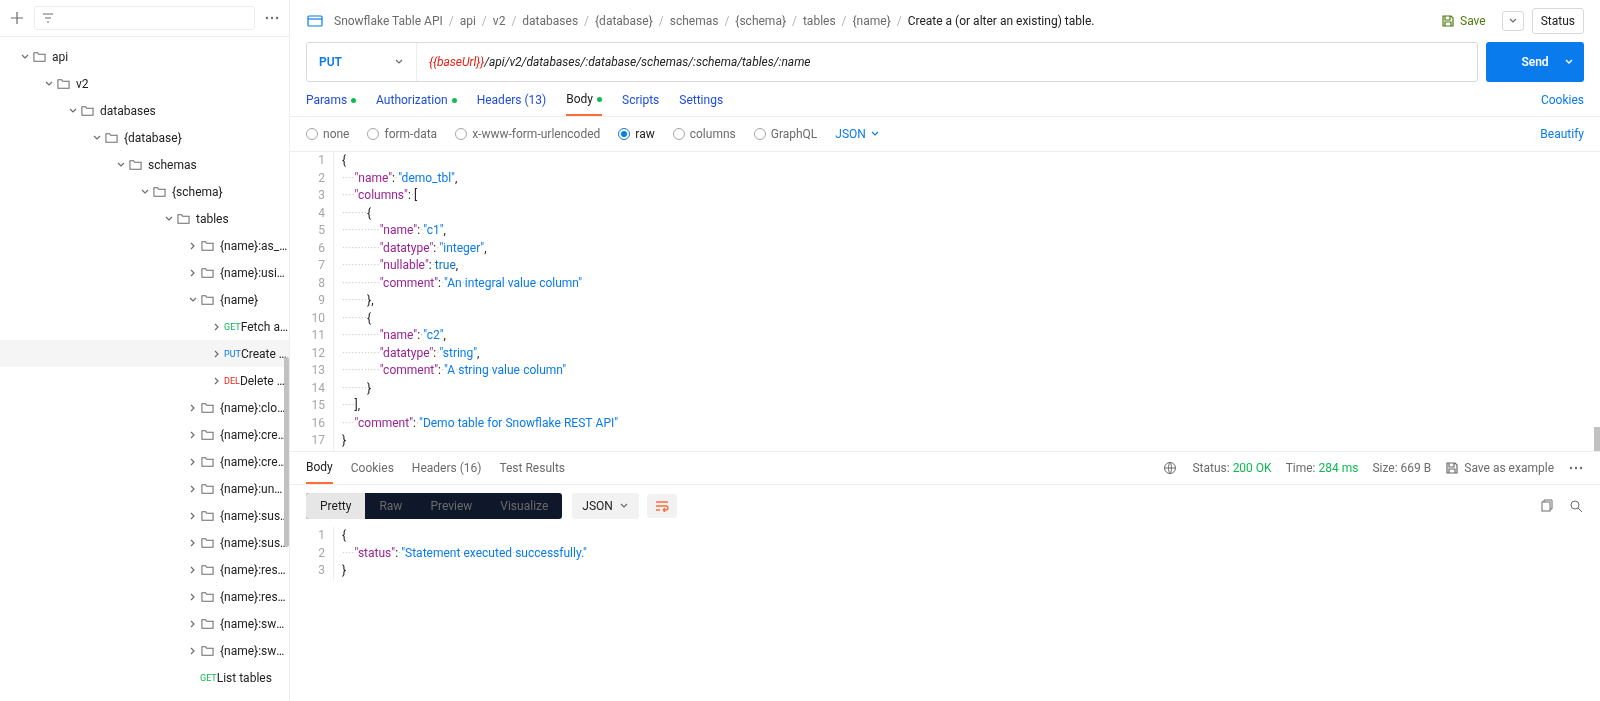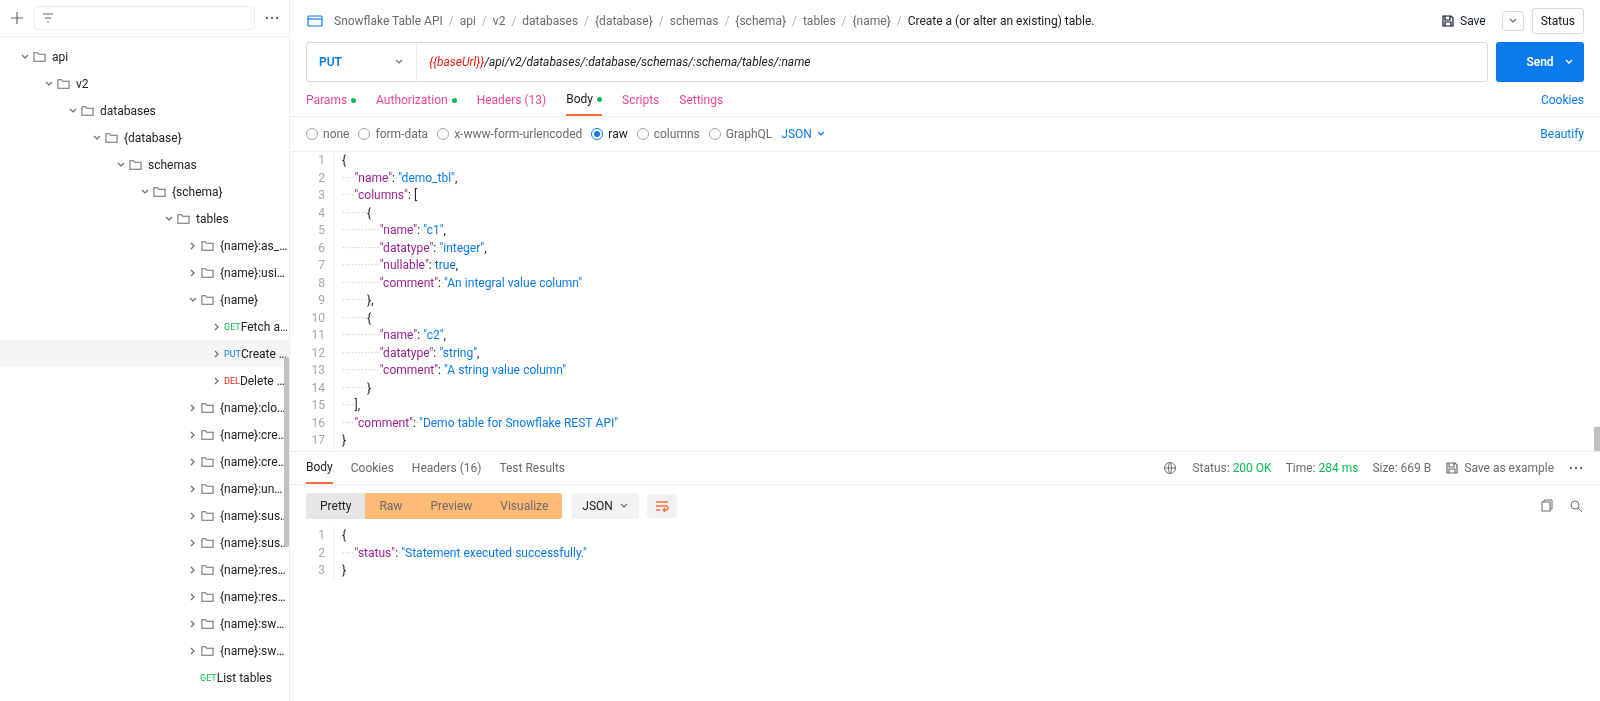--- a/index.html
+++ b/index.html
@@ -22,39 +22,39 @@
 .tree-label { overflow:hidden; text-overflow:ellipsis; }
 .scrollbar-hint { position:absolute; right:0; top:320px; width:5px; height:190px; background:#c1c1c1; border-radius:3px;}
 
 .main { flex:1; display:flex; flex-direction:column; overflow:hidden;}
 .topbar { display:flex; align-items:center; padding:8px 16px; gap:10px; }
 .api-icon { width:18px; height:18px; color:#097bed; display:flex; align-items:center; justify-content:center;}
 .breadcrumb { flex:1; display:flex; align-items:center; gap:6px; color:#6b6b6b; overflow:hidden; white-space:nowrap;}
 .breadcrumb .sep { color:#b6b6b6;}
 .breadcrumb .current { color:#212121;}
 .top-actions { display:flex; align-items:center; gap:8px;}
-.save-btn,.share-btn { display:flex; align-items:center; gap:5px; color:#0f172a; cursor:pointer; padding:5px 8px;}
+.save-btn,.share-btn { display:flex; align-items:center; gap:5px; color:#4d7c0f; cursor:pointer; padding:5px 8px;}
 .share-btn { border:1px solid #d9d9d9; border-radius:3px; color:#212121;}
 .save-chevron { border:1px solid #d9d9d9; border-radius:3px; padding:4px 5px; color:#6b6b6b; cursor:pointer;}
 
 .url-row { display:flex; padding:0 16px; gap:8px;}
 .url-box { flex:1; display:flex; border:1px solid #d9d9d9; border-radius:3px; height:40px;}
 .method-select { width:110px; display:flex; align-items:center; justify-content:space-between; padding:0 12px; color:#097bed; font-weight:600; cursor:pointer; border-right:1px solid #ededed;}
 .url-input { flex:1; display:flex; align-items:center; padding:0 12px; font-size:12px; font-family:Menlo,Consolas,monospace;font-style:italic;}
 .url-var { color:#eb2013;}
-.send-btn { width:88px; background:#097bed; color:#fff; border-radius:3px; display:flex; align-items:center; justify-content:center; gap:12px; cursor:pointer; font-weight:600; position:relative;}
+.send-btn { width:98px; background:#097bed; color:#fff; border-radius:3px; display:flex; align-items:center; justify-content:center; gap:12px; cursor:pointer; font-weight:600; position:relative;}
 .send-chevron { position:absolute; right:10px;}
 
 .req-tabs { display:flex; align-items:center; padding:10px 16px 0; gap:20px; border-bottom:1px solid #ededed;}
-.req-tab { color:#ec4899; cursor:pointer; padding-bottom:8px; display:flex; align-items:center; gap:4px;}
+.req-tab { color:#1d4ed8; cursor:pointer; padding-bottom:8px; display:flex; align-items:center; gap:4px;}
 .req-tab.active { color:#212121; border-bottom:2px solid #ff6c37;}
 .dot { width:5px; height:5px; border-radius:50%; background:#0cbb52; display:inline-block;}
 .cookies-link { margin-left:auto; color:#097bed; cursor:pointer; padding-bottom:8px;}
 
-.body-format { display:flex; align-items:flex-start; padding:10px 16px; gap:9px; border-bottom:1px solid #ededed;}
+.body-format { display:flex; align-items:flex-start; padding:10px 16px; gap:18px; border-bottom:1px solid #ededed;}
 .radio-opt { display:flex; align-items:center; gap:5px; color:#6b6b6b; cursor:pointer;}
 .radio { width:12px; height:12px; border:1px solid #a6a6a6; border-radius:50%; display:inline-block;}
 .radio.checked { border-color:#097bed; display:flex; align-items:center; justify-content:center;}
 .radio.checked::after { content:""; width:6px; height:6px; background:#097bed; border-radius:50%;}
 .json-select { color:#097bed; cursor:pointer; display:flex; align-items:center; gap:4px;}
 .beautify-link { margin-left:auto; color:#097bed; cursor:pointer;}
 
 .editor { flex:0 0 auto; display:flex; font-family:Menlo,Consolas,monospace; font-size:12px; border-bottom:1px solid #ededed; position:relative; overflow:hidden;}
 .gutter { width:44px; border-right:1px solid #ededed; color:#a6a6a6; text-align:right; padding-right:8px; line-height:17.5px; user-select:none;}
 .code { padding-left:8px; line-height:17.5px; white-space:pre;}
@@ -67,21 +67,21 @@
 
 .resp-tabs { display:flex; align-items:center; padding:8px 16px 0; gap:18px; border-bottom:1px solid #ededed;}
 .resp-tab { color:#6b6b6b; cursor:pointer; padding-bottom:8px;}
 .resp-tab.active { color:#212121; border-bottom:2px solid #ff6c37;}
 .resp-meta { margin-left:auto; display:flex; align-items:center; gap:14px; color:#6b6b6b; padding-bottom:8px;}
 .resp-meta .val { color:#0cbb52;}
 .save-example { display:flex; align-items:center; gap:5px; cursor:pointer;}
 .icon-btn { width:16px; height:16px; display:flex; align-items:center; justify-content:center; color:#6b6b6b; cursor:pointer;}
 
 .resp-toolbar { display:flex; align-items:center; padding:8px 16px; gap:0; }
-.view-tabs { display:flex; background:#fdba74; border-radius:3px; overflow:hidden;}
+.view-tabs { display:flex; background:#0f172a; border-radius:3px; overflow:hidden;}
 .view-tab { padding:6px 14px; color:#6b6b6b; cursor:pointer;}
 .view-tab.active { background:#e6e6e6; color:#212121;}
 .json-dd { margin-left:10px; background:#f2f2f2; border-radius:3px; padding:6px 10px; display:flex; align-items:center; gap:6px; color:#212121; cursor:pointer;}
 .wrap-btn { margin-left:8px; background:#f2f2f2; border-radius:3px; padding:6px 8px; color:#ff6c37; cursor:pointer; display:flex; align-items:center; justify-content:center;}
 .resp-toolbar .right { margin-left:auto; display:flex; gap:14px;}
 
 .resp-editor { display:flex; font-family:Menlo,Consolas,monospace; font-size:12px;}
 .resp-editor .gutter { width:44px;}
 
 svg { display:block; }

